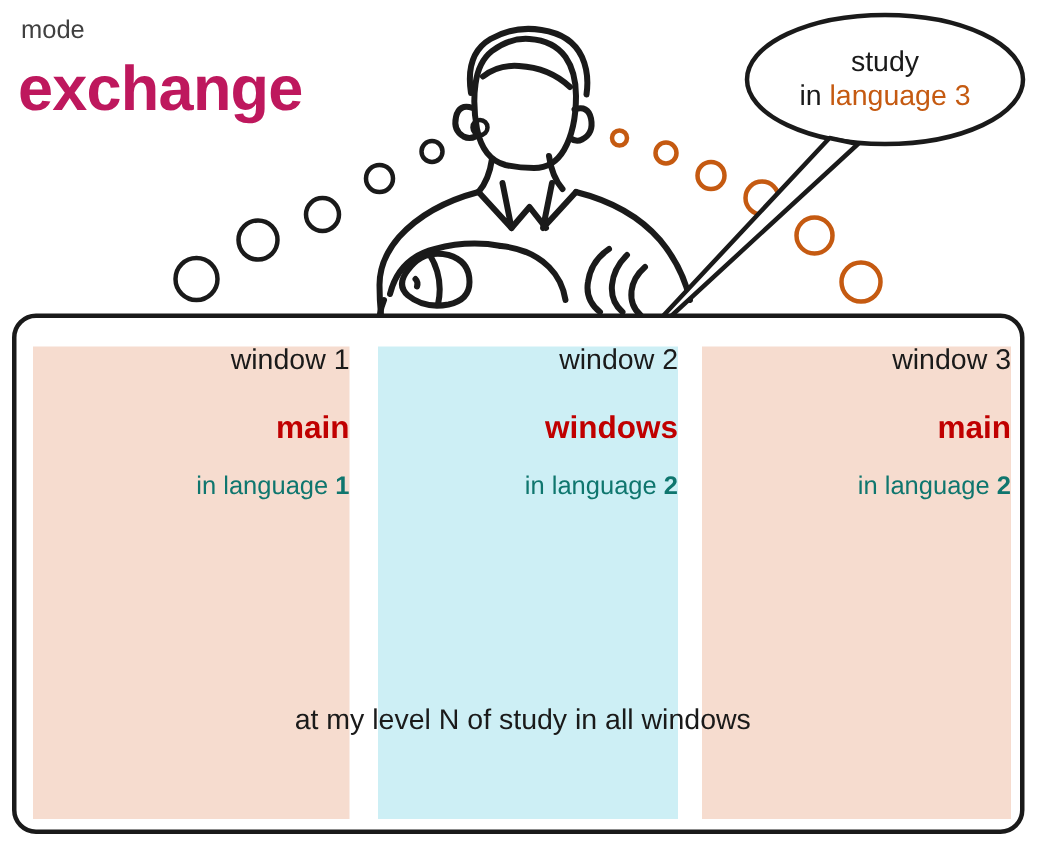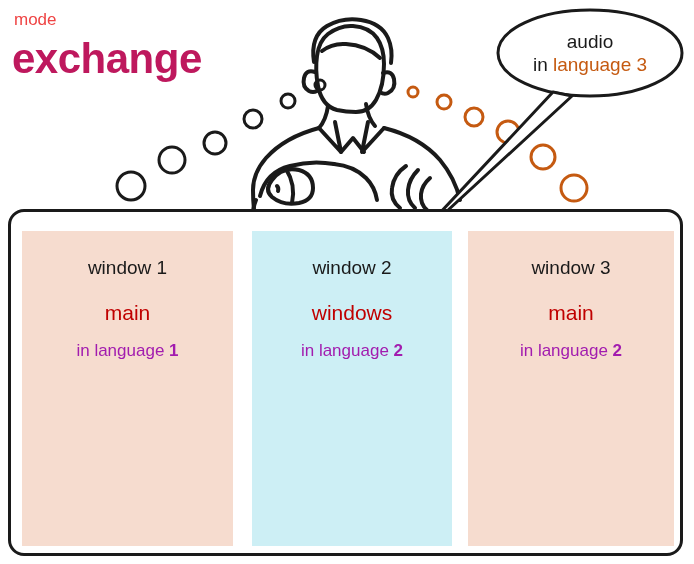--- a/index.html
+++ b/index.html
@@ -16,21 +16,21 @@
     font-family: "Liberation Sans", sans-serif;
     -webkit-font-smoothing: antialiased;
   }
 
   
   #mode-label {
     position: absolute;
     left: 14px;
     top: 11px;
     font-size: 17px;
-    color: #ef4444;
+    color: #404040;
     line-height: 1;
   }
   #mode-title {
     position: absolute;
     left: 12px;
     top: 38px;
     font-size: 42px;
     font-weight: bold;
     color: #be185d;
     line-height: 1;
@@ -94,40 +94,39 @@
     height: 315px;
   }
   .col.c1 { left: 11px;  width: 211px; background: #f6dccf; }
   .col.c2 { left: 241px; width: 200px; background: #cdeff5; }
   .col.c3 { left: 457px; width: 206px; background: #f6dccf; }
 
   .col-text {
     position: absolute;
     top: 0;
     width: 100%;
-    text-align: center;
-    padding-top: 27px;
+    text-align: right;
     box-sizing: border-box;
   }
   .win-name {
     font-size: 19px;
     color: #1a1a1a;
     line-height: 1;
   }
   .win-kind {
     margin-top: 25px;
     font-size: 21px;
-    font-weight: normal;
+    font-weight: bold;
     color: #c00000;
     line-height: 1;
   }
   .win-lang {
     margin-top: 19px;
     font-size: 17px;
-    color: #a21caf;
+    color: #0f766e;
     line-height: 1;
   }
   .win-lang b { font-weight: bold; }
 
   #footnote {
     position: absolute;
     left: 0;
     top: 258px;
     width: 675px;
     text-align: center;
@@ -200,21 +199,21 @@
       <path d="M277 186 q2 2 1 5"></path>
     </g>
   </svg>
 
   <svg id="bubble-svg" width="694" height="260">
     <ellipse cx="590" cy="53" rx="92" ry="43" fill="#ffffff" stroke="#1a1a1a" stroke-width="3"></ellipse>
     <path d="M553 92 L408 247 L572 96 Z" fill="#ffffff" stroke="#1a1a1a" stroke-width="3" stroke-linejoin="round"></path>
   </svg>
 
   <div id="bubble-text">
-    <div class="ln tx-black">audio</div>
+    <div class="ln tx-black">study</div>
     <div class="ln">
       <span class="tx-black">in </span><span class="tx-orange">language 3</span>
     </div>
   </div>
 </div>
 
 <div id="panel">
   <div id="columns">
 
     <div class="col c1">
@@ -240,14 +239,15 @@
     <div class="col c3">
       <div class="col-text">
         <div class="win-name">window 3</div>
         <div class="win-kind">main</div>
         <div class="win-lang">
           <span>in language </span><b>2</b>
         </div>
       </div>
     </div>
 
+    <div id="footnote">at my level N of study in all windows</div>
   </div>
 </div>
 
 </body></html>

